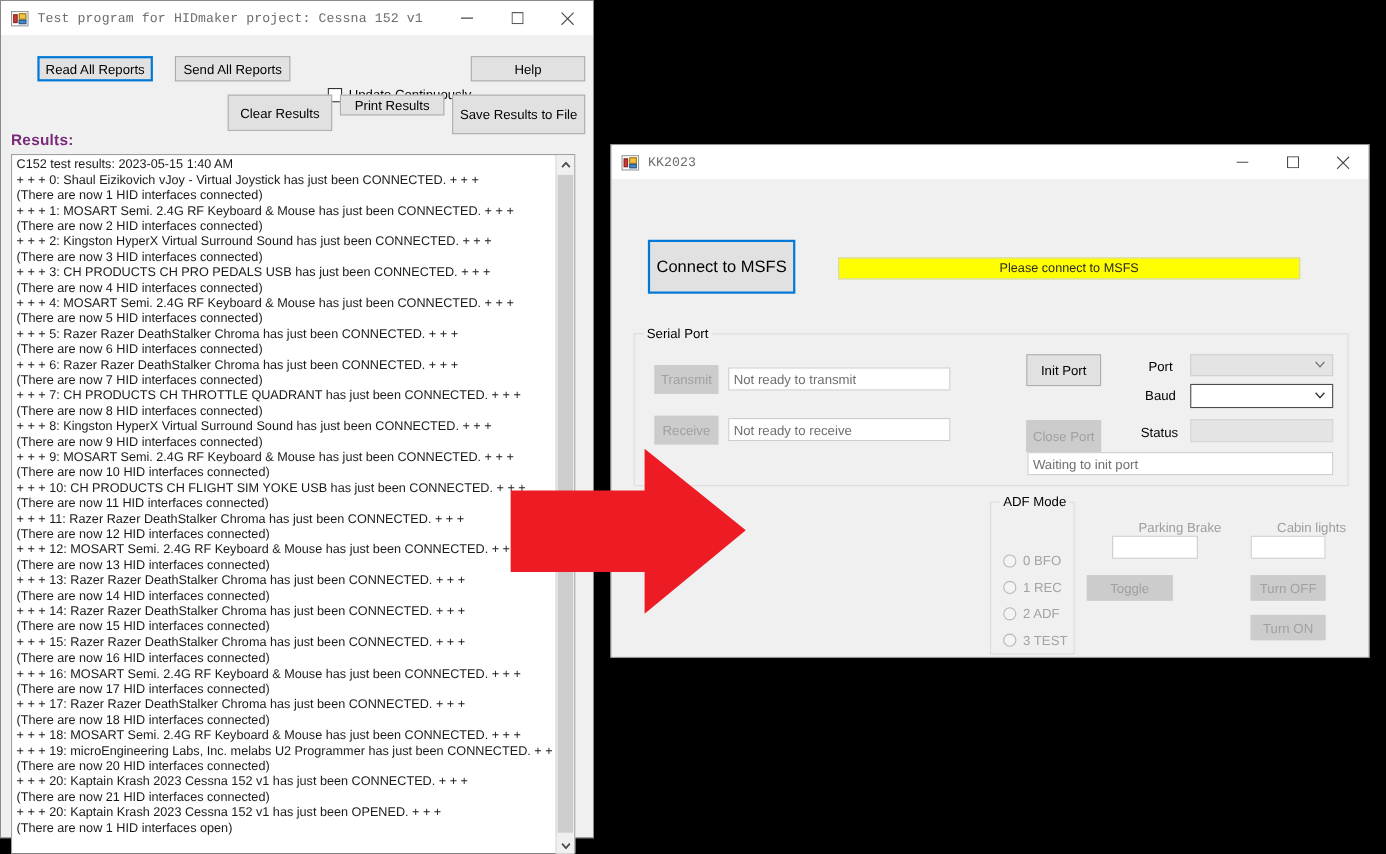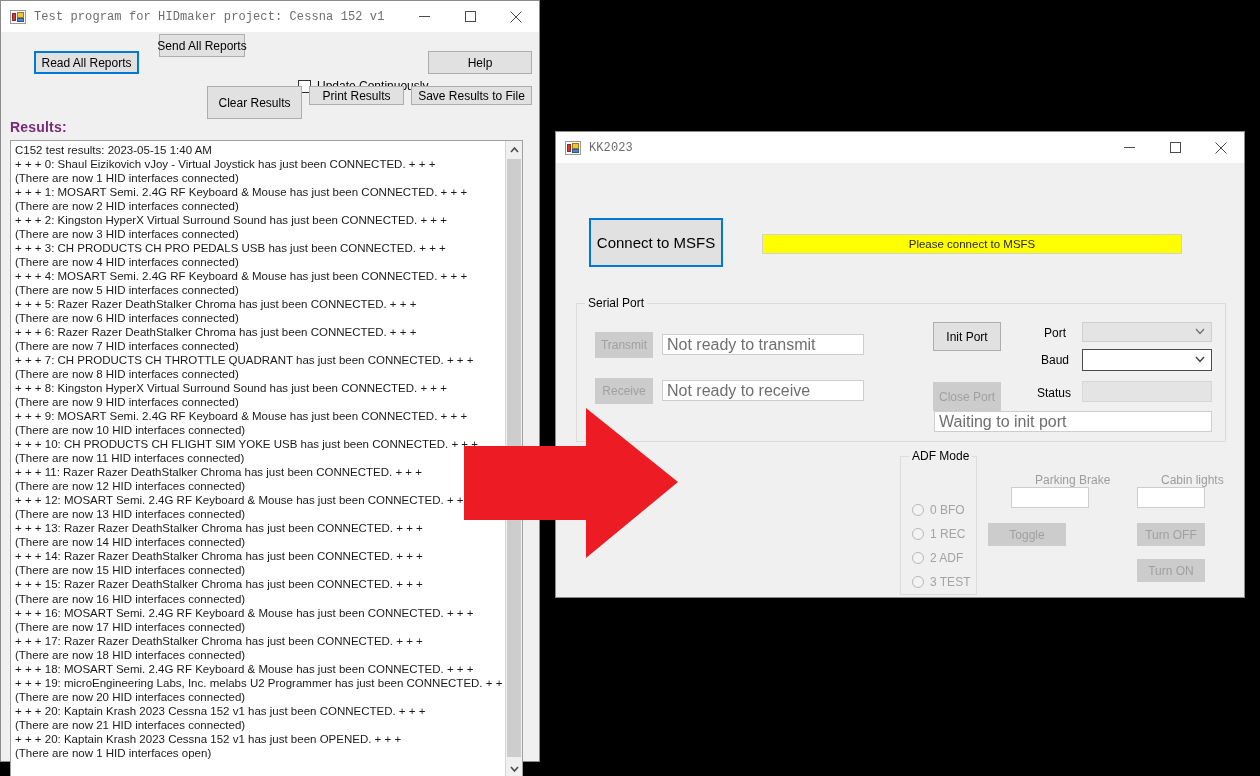--- a/index.html
+++ b/index.html
@@ -106,21 +106,21 @@
     color: #000000;
     white-space: nowrap;
   }
   .label.dim { color: #9d9d9d; margin-left: 24px; }
 
   .textbox {
     position: absolute;
     background: #ffffff;
     border: 1px solid #cdcdcd;
     box-sizing: border-box;
-    font-size: 16px;
+    font-size: 12px;
     color: #6f6f6f;
     display: flex;
     align-items: center;
     padding-left: 4px;
     white-space: nowrap;
     overflow: hidden;
   }
   .textbox.graybg {
     background: #e4e4e4;
     border: 1px solid #d6d6d6;
@@ -370,34 +370,34 @@
               <line x1="11.5" y1="0.5" x2="0.5" y2="11.5" stroke="#4a4a4a" stroke-width="1"></line>
             </svg>
         </span>
       </span>
     </div>
 
     <div id="win1-body">
 
       <button class="btn default" style="left:33px; top:19px; width:105px; height:23px;">Read All Reports</button>
 
-      <button class="btn" style="left:158px; top:2px; width:86px; height:23px;">Send All Reports</button>
+      <button class="btn" style="left:158px; top:19px; width:105px; height:23px;">Send All Reports</button>
 
       <span class="chk-wrap" style="left:297px; top:54px; transform:translateY(-50%);">
         <span class="chk-box"></span>
         <span class="chk-label">Update Continuously</span>
       </span>
 
       <button class="btn" style="left:427px; top:19px; width:104px; height:23px;">Help</button>
 
       <span class="results-label">Results:</span>
 
       <button class="btn" style="left:206px; top:54px; width:95px; height:33px;">Clear Results</button>
       <button class="btn" style="left:308px; top:54px; width:95px; height:19px;">Print Results</button>
-      <button class="btn" style="left:410px; top:54px; width:121px; height:19px;">Save Results to File</button>
+      <button class="btn" style="left:410px; top:54px; width:121px; height:36px;">Save Results to File</button>
 
       <div id="results-panel">
         <div id="results-lines">
             <div>C152 test results:  2023-05-15 1:40 AM</div>
             <div>+ + + 0: Shaul Eizikovich vJoy - Virtual Joystick has just been CONNECTED. + + +</div>
             <div>(There are now 1 HID interfaces connected)</div>
             <div>+ + + 1: MOSART Semi. 2.4G RF Keyboard &amp; Mouse has just been CONNECTED. + + +</div>
             <div>(There are now 2 HID interfaces connected)</div>
             <div>+ + + 2: Kingston HyperX Virtual Surround Sound has just been CONNECTED. + + +</div>
             <div>(There are now 3 HID interfaces connected)</div>

